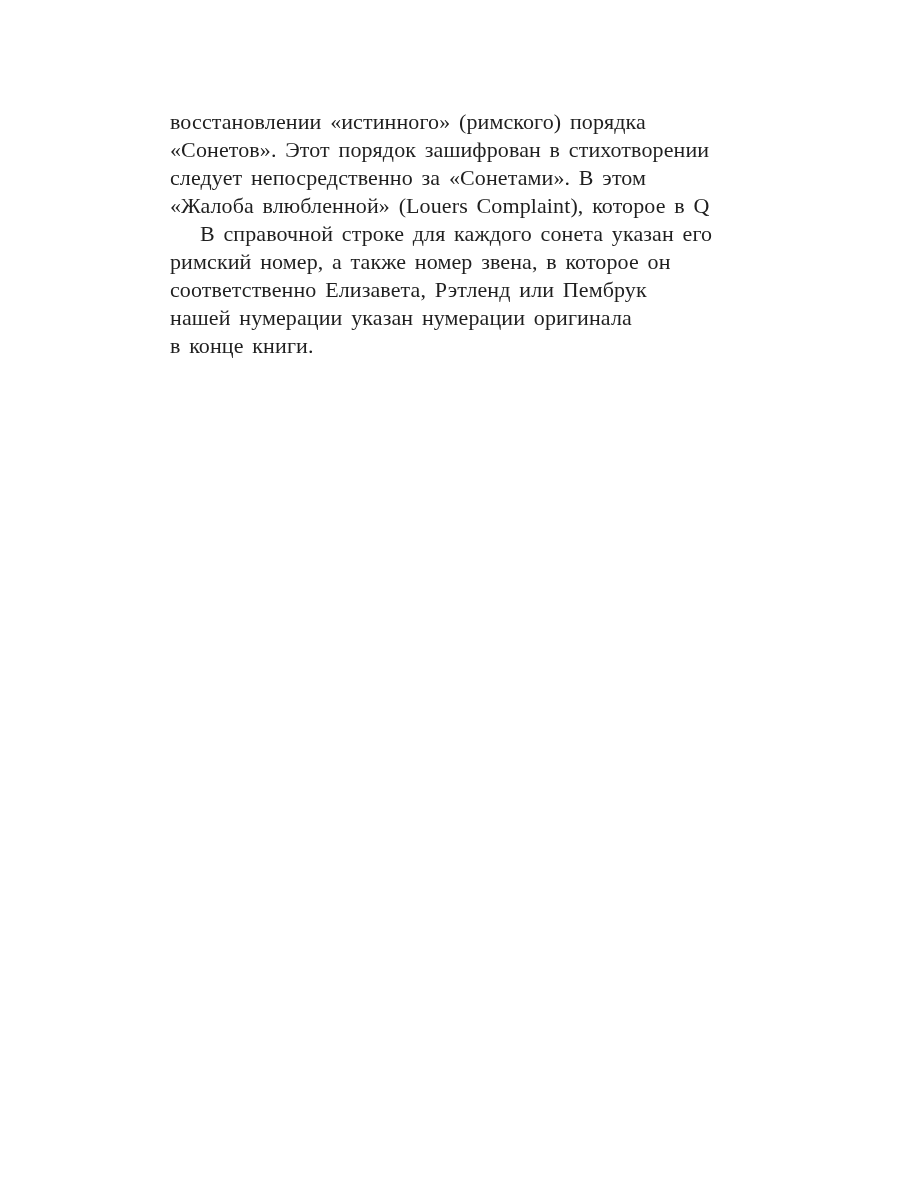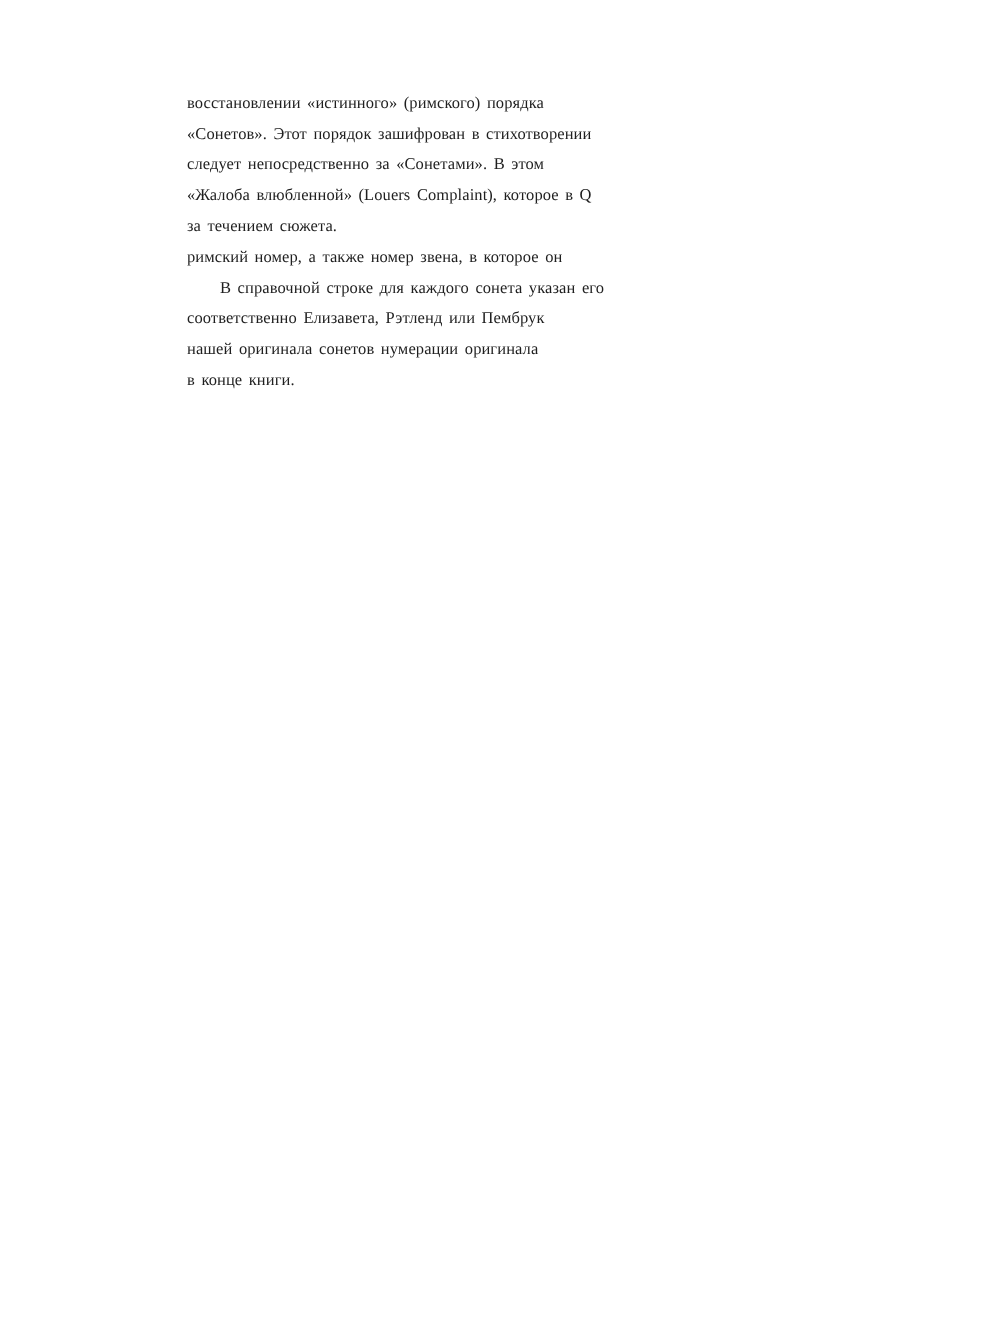--- a/index.html
+++ b/index.html
@@ -18,24 +18,24 @@
     position: absolute;
     left: 0;
     top: 0;
     width: 900px;
     height: 1200px;
     background: #ffffff;
   }
   .text-block {
     position: absolute;
     left: 170px;
-    top: 80px;
+    top: 108px;
     width: 572px;
     color: #1f1f1f;
-    font-size: 15px;
+    font-size: 22px;
     line-height: 28px;
     word-spacing: 0.14em;
     letter-spacing: 0.005em;
     text-rendering: optimizeLegibility;
   }
   .para {
     margin: 0;
     padding: 0;
   }
   .line {
@@ -49,25 +49,24 @@
 <body>
 
 <div class="page">
   <div class="text-block">
 
     <div class="para">
       <div class="line">восстановлении «истинного» (римского) порядка</div>
       <div class="line">«Сонетов». Этот порядок зашифрован в стихотворении</div>
       <div class="line">следует непосредственно за «Сонетами». В этом</div>
       <div class="line">«Жалоба влюбленной» (Louers Complaint), которое в Q</div>
-      <div class="line">за течением сюжета.</div>
     </div>
 
     <div class="para">
+      <div class="line indent">В справочной строке для каждого сонета указан его</div>
       <div class="line">римский номер, а также номер звена, в которое он</div>
-      <div class="line indent">В справочной строке для каждого сонета указан его</div>
       <div class="line">соответственно Елизавета, Рэтленд или Пембрук</div>
-      <div class="line">нашей оригинала сонетов нумерации оригинала</div>
+      <div class="line">нашей нумерации указан нумерации оригинала</div>
       <div class="line">в конце книги.</div>
     </div>
 
   </div>
 </div>
 
 </body></html>

